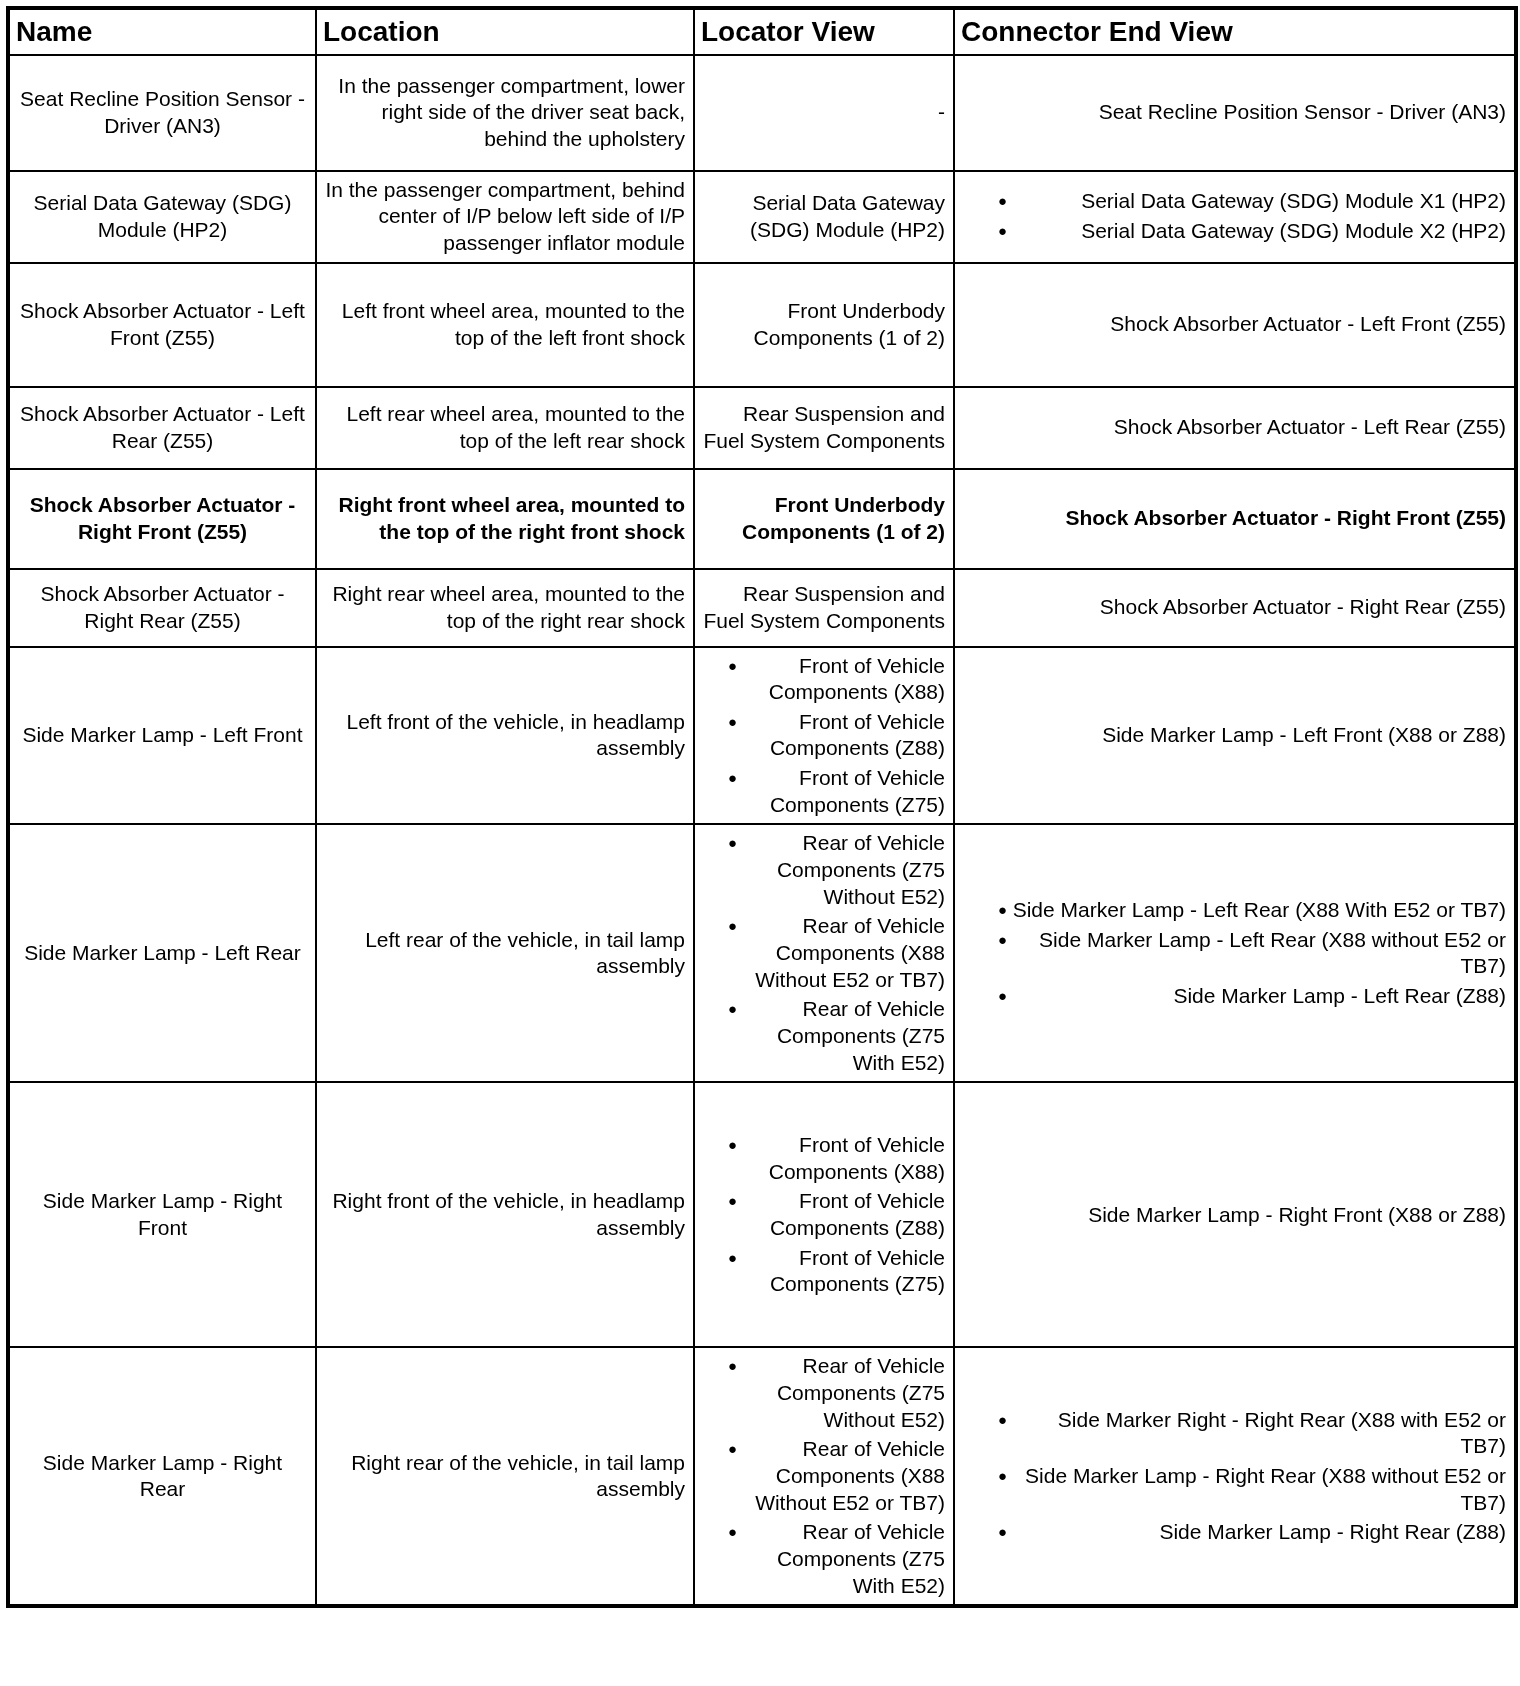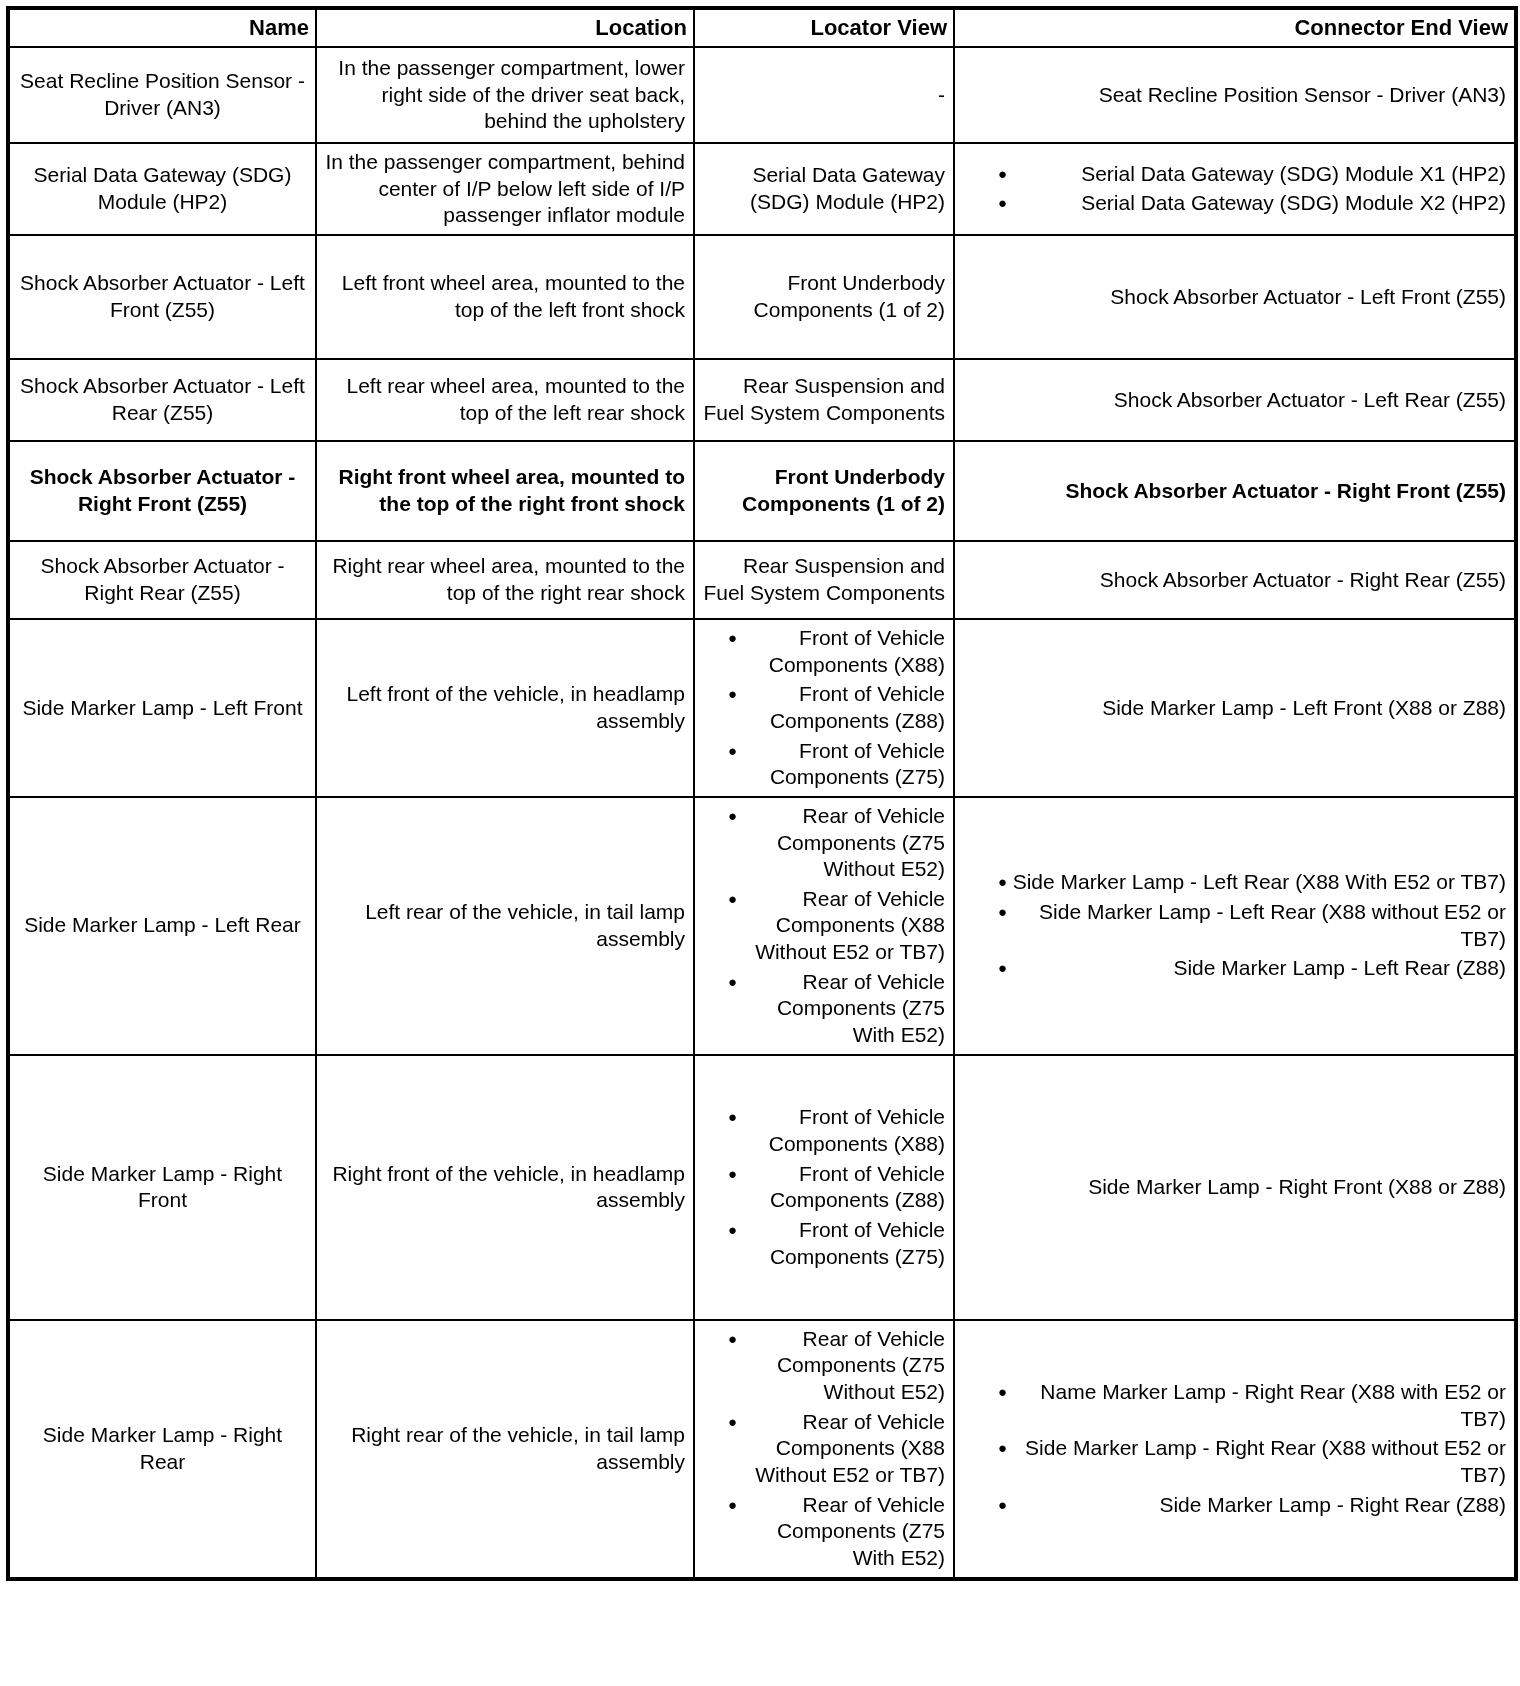--- a/index.html
+++ b/index.html
@@ -26,30 +26,30 @@
   th, td {
     border: 2px solid #000000;
     vertical-align: middle;
     font-size: 21px;
     line-height: 1.27;
     padding: 5px 8px;
     word-wrap: break-word;
   }
   thead th {
     font-weight: bold;
-    font-size: 22px;
-    text-align: right;
+    font-size: 28px;
+    text-align: left;
     height: 38px;
     padding: 4px 6px;
   }
   td.cell-name { text-align: center; }
   td.cell-location, td.cell-locator, td.cell-connector { text-align: right; }
 
   
-  tbody tr:nth-child(1)  { height: 96px; }
+  tbody tr:nth-child(1)  { height: 116px; }
   tbody tr:nth-child(2)  { height: 62px;  }
   tbody tr:nth-child(3)  { height: 124px; }
   tbody tr:nth-child(4)  { height: 82px;  }
   tbody tr:nth-child(5)  { height: 100px; font-weight: bold; }
   tbody tr:nth-child(6)  { height: 78px;  }
   tbody tr:nth-child(7)  { height: 116px; }
   tbody tr:nth-child(8)  { height: 182px; }
   tbody tr:nth-child(9)  { height: 265px; }
   tbody tr:nth-child(10) { height: 182px; }
   tbody tr:nth-child(11) { height: 360px; }
@@ -236,21 +236,21 @@
               <div class="bullet-item">
                 <span class="bullet">●</span>
                 <span class="bullet-text">Rear of Vehicle Components (Z75 With E52)</span>
               </div>
             </div>
           </td>
           <td class="cell-connector">
             <div class="bullet-list">
               <div class="bullet-item">
                 <span class="bullet">●</span>
-                <span class="bullet-text">Name Marker Lamp - Right Rear (X88 with E52 or TB7)</span>
+                <span class="bullet-text">Side Marker Right - Right Rear (X88 with E52 or TB7)</span>
               </div>
               <div class="bullet-item">
                 <span class="bullet">●</span>
                 <span class="bullet-text">Side Marker Lamp - Right Rear (X88 without E52 or TB7)</span>
               </div>
               <div class="bullet-item">
                 <span class="bullet">●</span>
                 <span class="bullet-text">Side Marker Lamp - Right Rear (Z88)</span>
               </div>
             </div>

